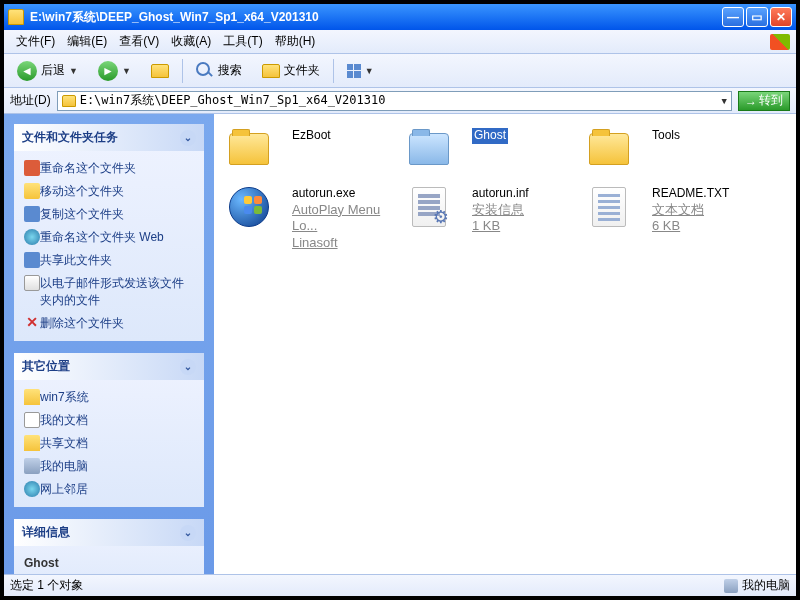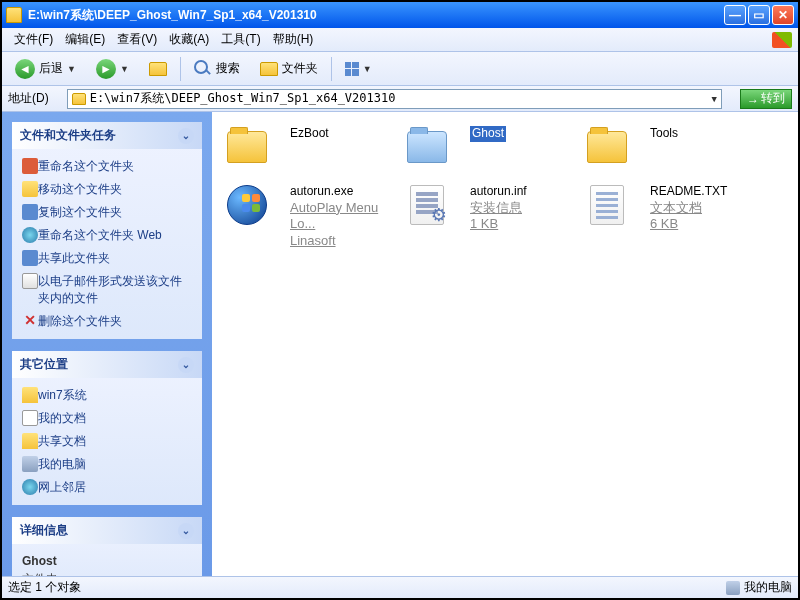--- a/index.html
+++ b/index.html
@@ -1,38 +1,38 @@
 <!DOCTYPE html>
 <html><head>
 <meta charset="utf-8">
 <style>
 * { margin: 0; padding: 0; box-sizing: border-box; }
 body { font-family: "Microsoft YaHei", SimSun, sans-serif; font-size: 12px; background: #fff; }
-.window { width: 800px; height: 600px; border: 2px solid #000000; display: flex; flex-direction: column; }
+.window { width: 800px; height: 600px; border: 4px solid #000000; display: flex; flex-direction: column; }
 .titlebar { height: 26px; background: linear-gradient(to bottom, #3a95ff, #0055ea); display: flex; align-items: center; padding: 0 4px; color: #fff; font-weight: bold; }
 .titlebar .folder-ico { width: 16px; height: 16px; background: linear-gradient(to bottom, #ffe27a, #f5c33b); border-radius: 2px 2px 0 0; margin-right: 6px; border: 1px solid #cc9a00; }
 .titlebar-title { flex: 1; }
 .winbtns { display: flex; gap: 2px; }
 .winbtn { width: 22px; height: 20px; background: linear-gradient(to bottom, #5aa3ff, #2a6fe0); border: 1px solid #fff; border-radius: 3px; display: flex; align-items: center; justify-content: center; color: #fff; font-weight: bold; cursor: pointer; }
 .winbtn.close { background: linear-gradient(to bottom, #ff7a5a, #e0452a); }
 .menubar { height: 24px; background: linear-gradient(to bottom, #f3f6fe, #e3ebfb); border-bottom: 1px solid #aec3e8; display: flex; align-items: center; padding: 0 6px; }
 .menu-item { padding: 2px 6px; cursor: pointer; }
 .flag { margin-left: auto; width: 20px; height: 16px; background: linear-gradient(45deg,#f25022 50%,#7fba00 50%); border-radius: 2px; }
 .toolbar { height: 34px; background: linear-gradient(to bottom, #f3f6fe, #e3ebfb); border-bottom: 1px solid #aec3e8; display: flex; align-items: center; padding: 0 6px; gap: 6px; }
 .tbtn { display: flex; align-items: center; gap: 4px; padding: 3px 6px; border: 1px solid transparent; border-radius: 3px; cursor: pointer; }
 .circle { width: 20px; height: 20px; border-radius: 50%; display: flex; align-items: center; justify-content: center; color: #fff; }
 .circle.green { background: linear-gradient(to bottom,#7ad67a,#2a9a2a); }
 .sep { width: 1px; height: 24px; background: #aec3e8; }
 .magnifier { width: 18px; height: 18px; position: relative; }
 .magnifier::before { content:""; position:absolute; width:10px; height:10px; border:2px solid #4a7ac0; border-radius:50%; }
 .magnifier::after { content:""; position:absolute; width:6px; height:2px; background:#4a7ac0; transform:rotate(45deg); top:11px; left:11px; }
 .folder-sm { width:18px; height:14px; background:linear-gradient(to bottom,#ffe27a,#f5c33b); border:1px solid #cc9a00; border-radius:2px 2px 0 0; }
 .views { width:14px; height:14px; display:grid; grid-template-columns:1fr 1fr; gap:1px; }
 .views span { background:#5a8ad0; }
-.addrbar { height: 26px; background: linear-gradient(to bottom, #f3f6fe, #e3ebfb); border-bottom: 1px solid #aec3e8; display: flex; align-items: center; padding: 0 6px; gap: 18px; }
+.addrbar { height: 26px; background: linear-gradient(to bottom, #f3f6fe, #e3ebfb); border-bottom: 1px solid #aec3e8; display: flex; align-items: center; padding: 0 6px; gap: 6px; }
 .addr-input { flex: 1; height: 20px; border: 1px solid #7f9db9; background: #fff; display: flex; align-items: center; padding: 0 4px; gap: 4px; font-family: SimSun, monospace; font-size: 12px; }
 .go-btn { height: 20px; background: linear-gradient(to bottom,#7ad67a,#2a9a2a); color:#fff; border:1px solid #1a7a1a; padding:0 6px; display:flex; align-items:center; gap:2px; cursor:pointer; }
 .content { flex: 1; display: flex; overflow: hidden; }
 .sidebar { width: 210px; background: linear-gradient(to bottom,#7aa8ee,#6b9ae8); padding: 10px; overflow-y: auto; }
 .panel { background: linear-gradient(to bottom,#eff3ff,#dde8fb); border-radius: 0; margin-bottom: 12px; overflow: hidden; }
 .panel-hd { background: linear-gradient(to right,#fff,#c7d8f6); padding: 5px 8px; font-weight: bold; color: #1c3e86; display: flex; align-items: center; justify-content: space-between; cursor: pointer; }
 .chev { width: 16px; height: 16px; border-radius: 50%; background: #c7d8f6; display:flex; align-items:center; justify-content:center; color:#33589e; font-size:10px; }
 .panel-bd { padding: 6px 10px; }
 .task { display: flex; align-items: flex-start; padding: 3px 0; color: #1c3e86; cursor: pointer; }
 .task .ico { width: 16px; height: 16px; flex-shrink: 0; }

